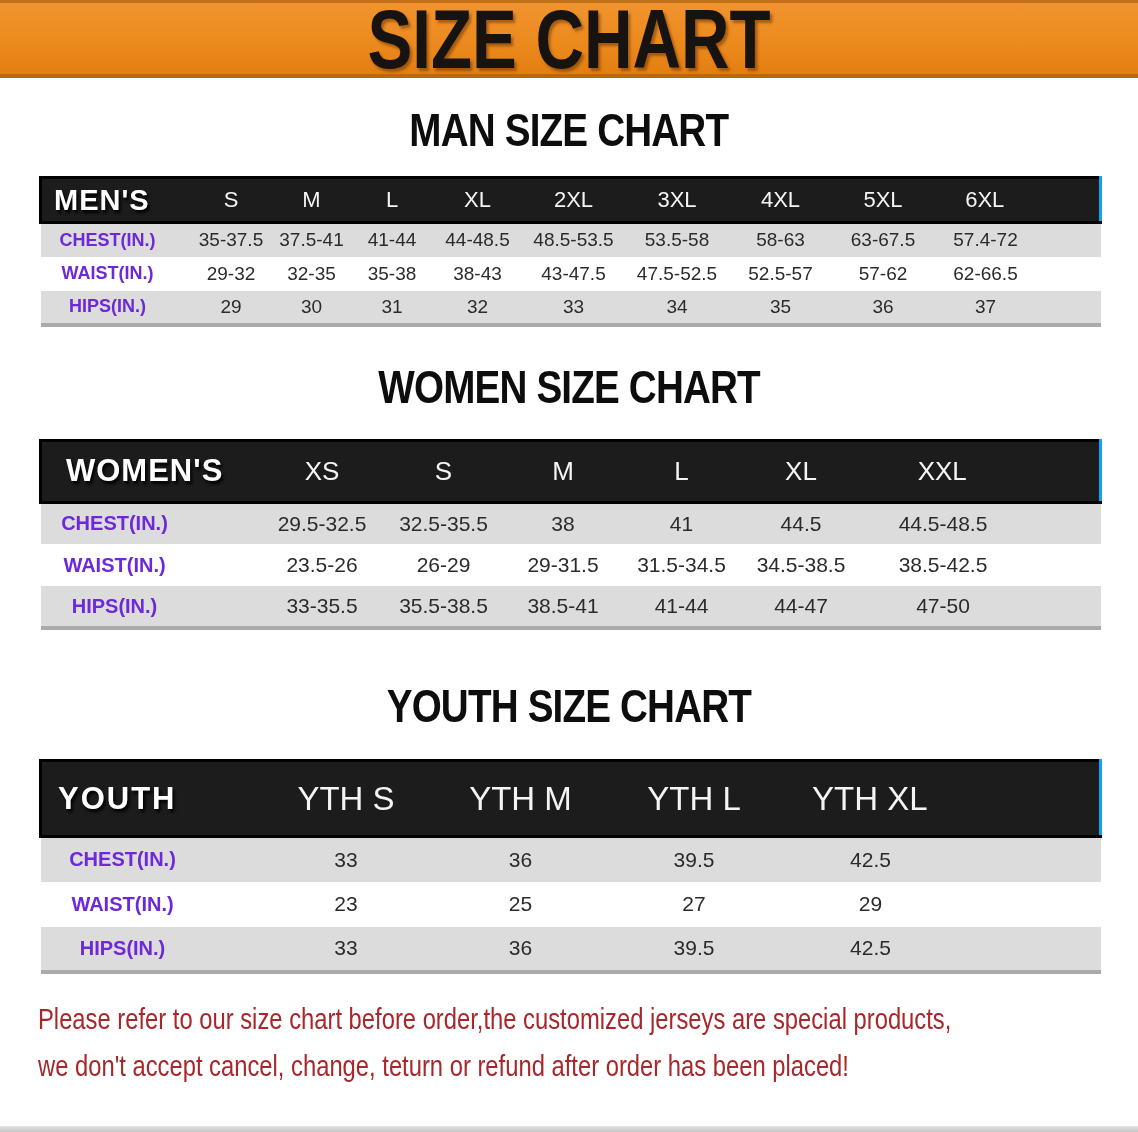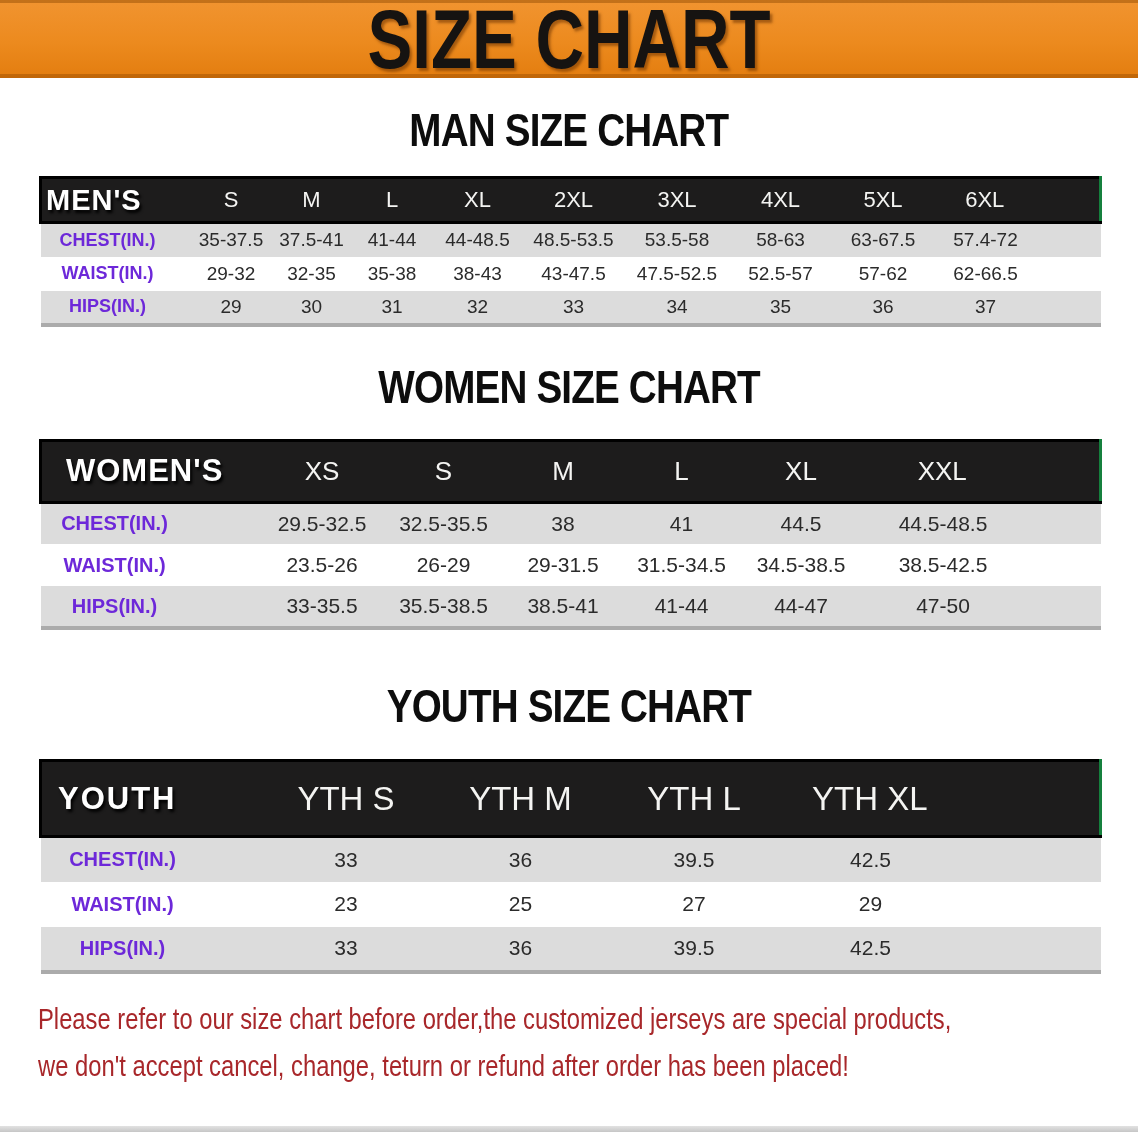--- a/index.html
+++ b/index.html
@@ -41,40 +41,40 @@
     border-collapse: collapse; table-layout: fixed;
     border-bottom: 4px solid #ababab;
   }
   .size-table thead th {
     background: #1d1c1c;
     border-top: 3px solid #000; border-bottom: 3px solid #000;
     color: #f4f4f2; font-weight: normal; text-align: center;
     vertical-align: middle;
   }
   .size-table thead th:first-child { border-left: 3px solid #000; text-align: left; }
-  .size-table thead th:last-child  { border-right: 3px solid #15803d; }
+  .size-table thead th:last-child  { border-right: 3px solid #0ea5e9; }
   .size-table thead th.corner {
     font-weight: bold; color: #ffffff;
     text-shadow: 2px 3px 3px rgba(0,0,0,.95);
     letter-spacing: 1px;
   }
   .size-table tbody tr:nth-child(odd)  { background: #dcdcdc; }
   .size-table tbody tr:nth-child(even) { background: #ffffff; }
   .size-table td {
     text-align: center; vertical-align: middle;
     color: #2b2b2b; white-space: nowrap;
   }
   .size-table td.row-label { color: #6d28d9; font-weight: bold; }
 
   
   .t-men  { margin-top: 19px; }
   .t-men thead tr { height: 45px; }
   .t-men tbody tr { height: 34px; }
   .t-men thead th { font-size: 22px; }
-  .t-men thead th.corner { font-size: 29px; padding-left: 4px; }
+  .t-men thead th.corner { font-size: 29px; padding-left: 12px; }
   .t-men td { font-size: 19px; }
   .t-men td.row-label { font-size: 18px; padding-right: 16px; }
   .t-men th:last-child, .t-men td:last-child { padding-right: 64px; }
 
   
   .t-women { margin-top: 25px; }
   .t-women thead tr { height: 62px; }
   .t-women tbody tr { height: 42px; }
   .t-women thead th { font-size: 26px; }
   .t-women thead th.corner { font-size: 31px; padding-left: 24px; }

